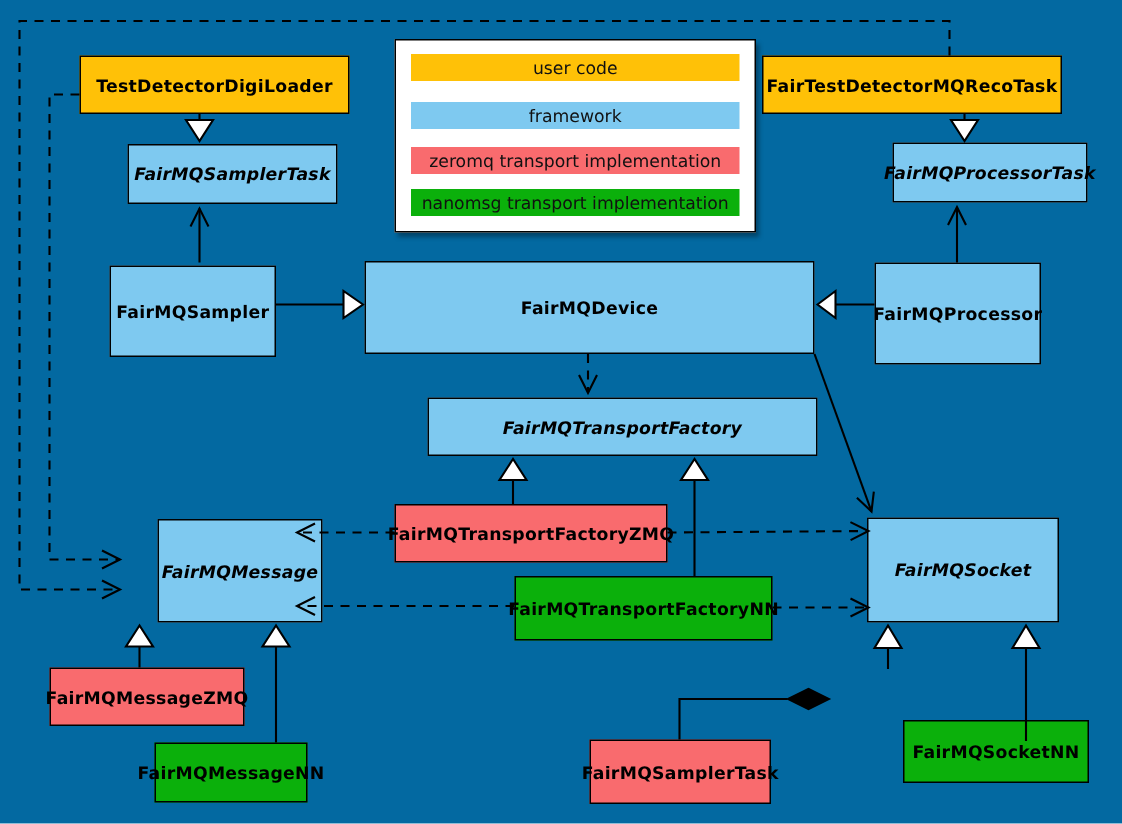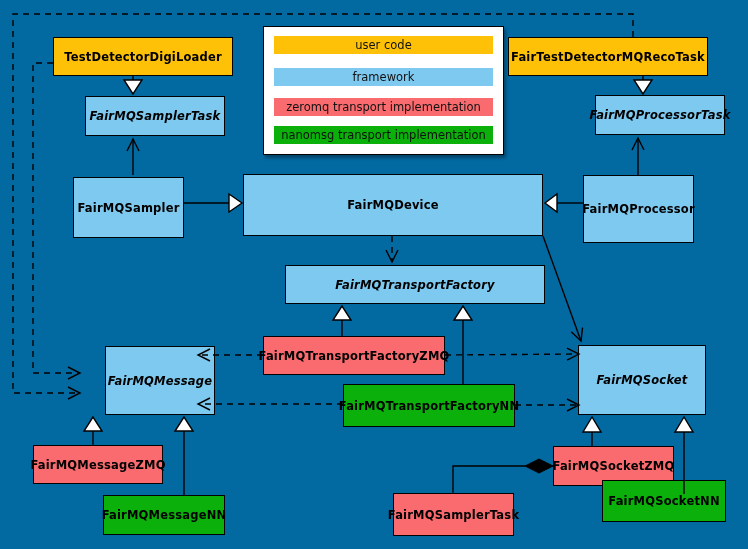--- a/index.html
+++ b/index.html
@@ -84,27 +84,24 @@
   </div>
 
   <div class="cbox blue abstract" style="left:556px;top:345px;width:128px;height:70px">
     <span>FairMQSocket</span>
   </div>
 
   <div class="cbox red" style="left:33px;top:445px;width:130px;height:39px">
     <span>FairMQMessageZMQ</span>
   </div>
 
-  <div class="cbox green" style="left:103px;top:495px;width:122px;height:40px">
+  <div class="cbox green" style="left:103px;top:495px;width:102px;height:40px">
     <span>FairMQMessageNN</span>
   </div>
 
-  <div class="cbox red" style="left:553px;top:446px;width:121px;height:40px">
-    <span>FairMQSocketZMQ</span>
-  </div>
 
   <div class="cbox green" style="left:602px;top:480px;width:124px;height:42px">
     <span>FairMQSocketNN</span>
   </div>
 
   <div class="cbox red" style="left:393px;top:493px;width:121px;height:43px">
     <span>FairMQSamplerTask</span>
   </div>
 
   <div id="legend">

